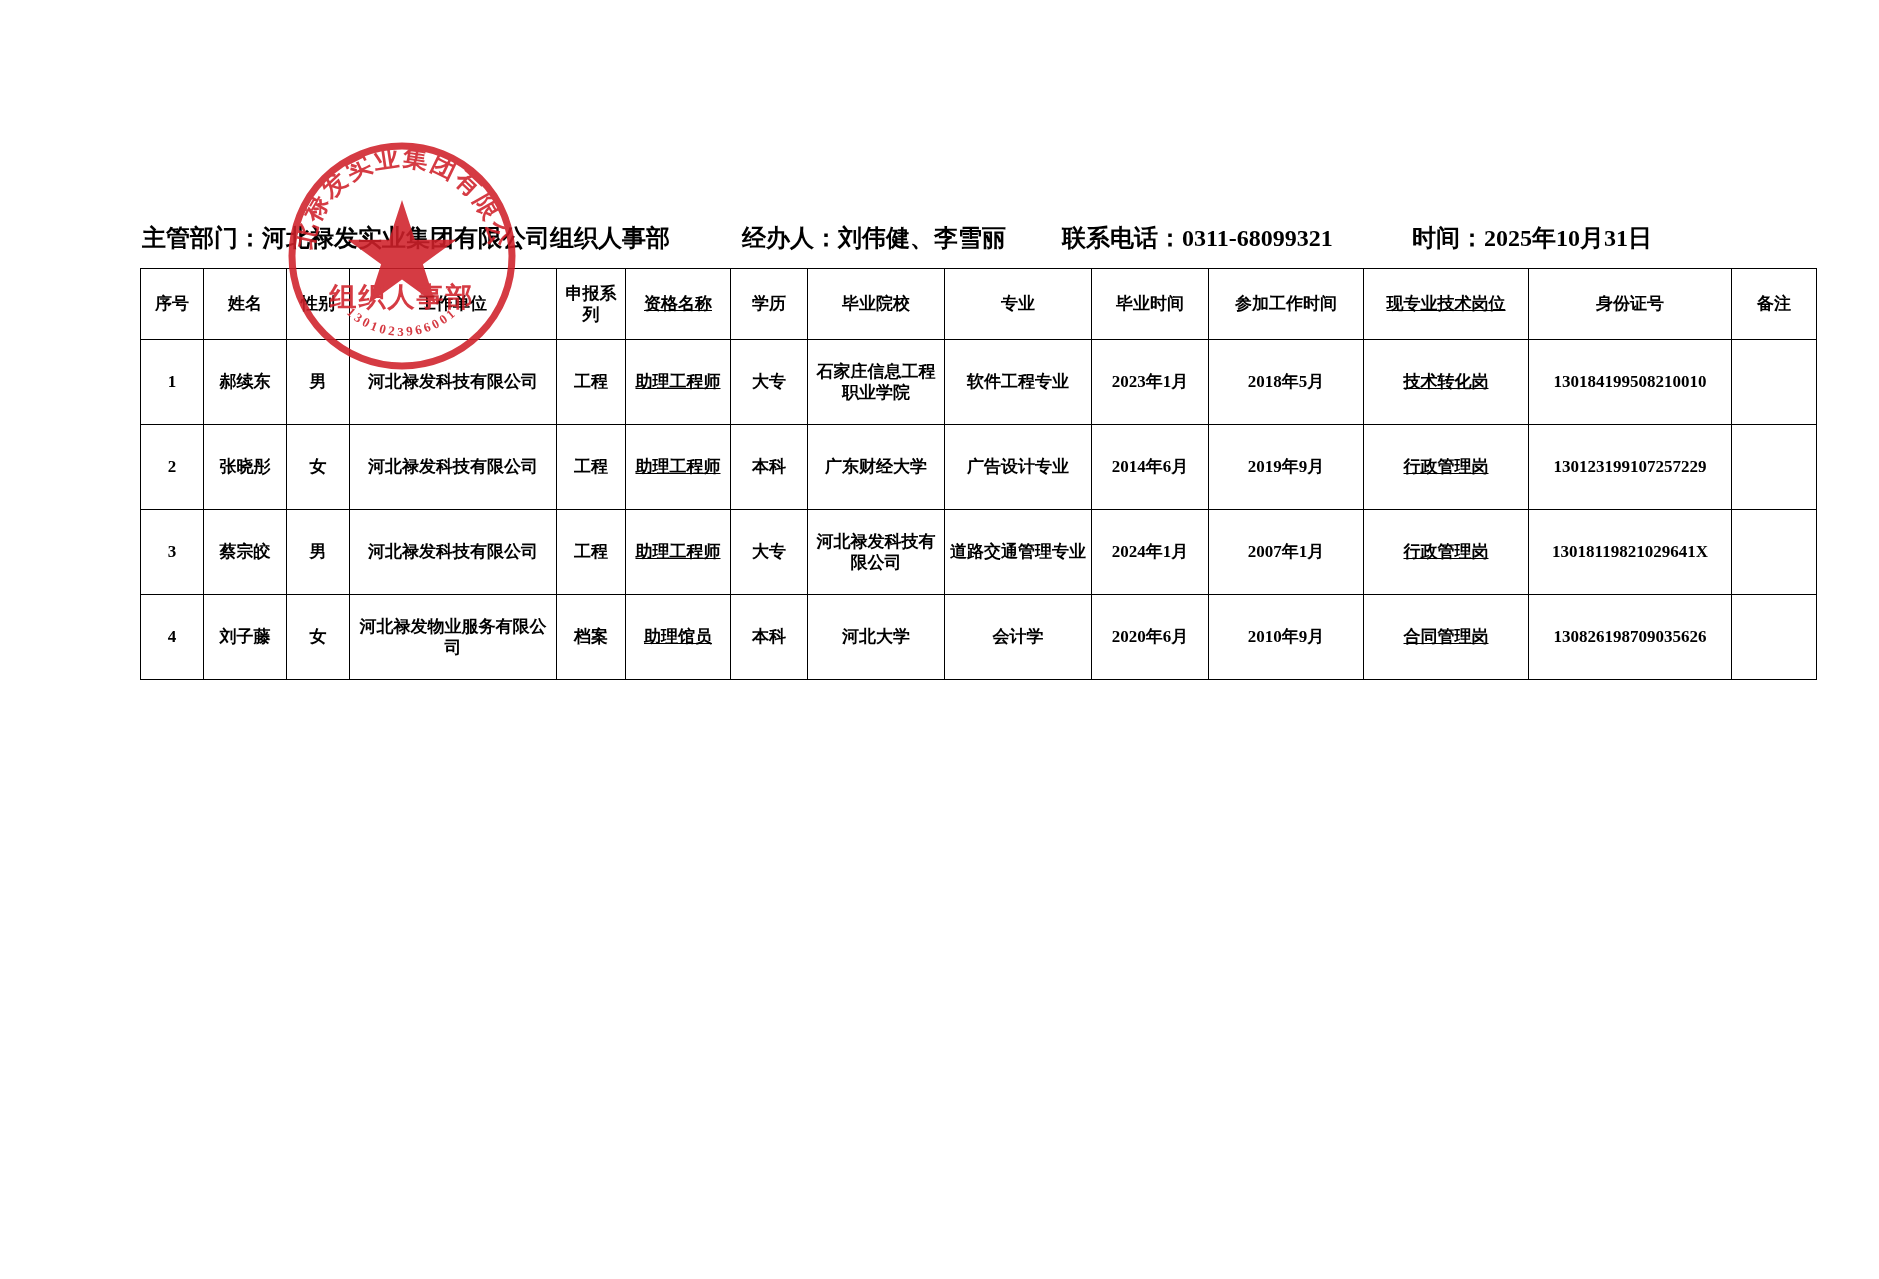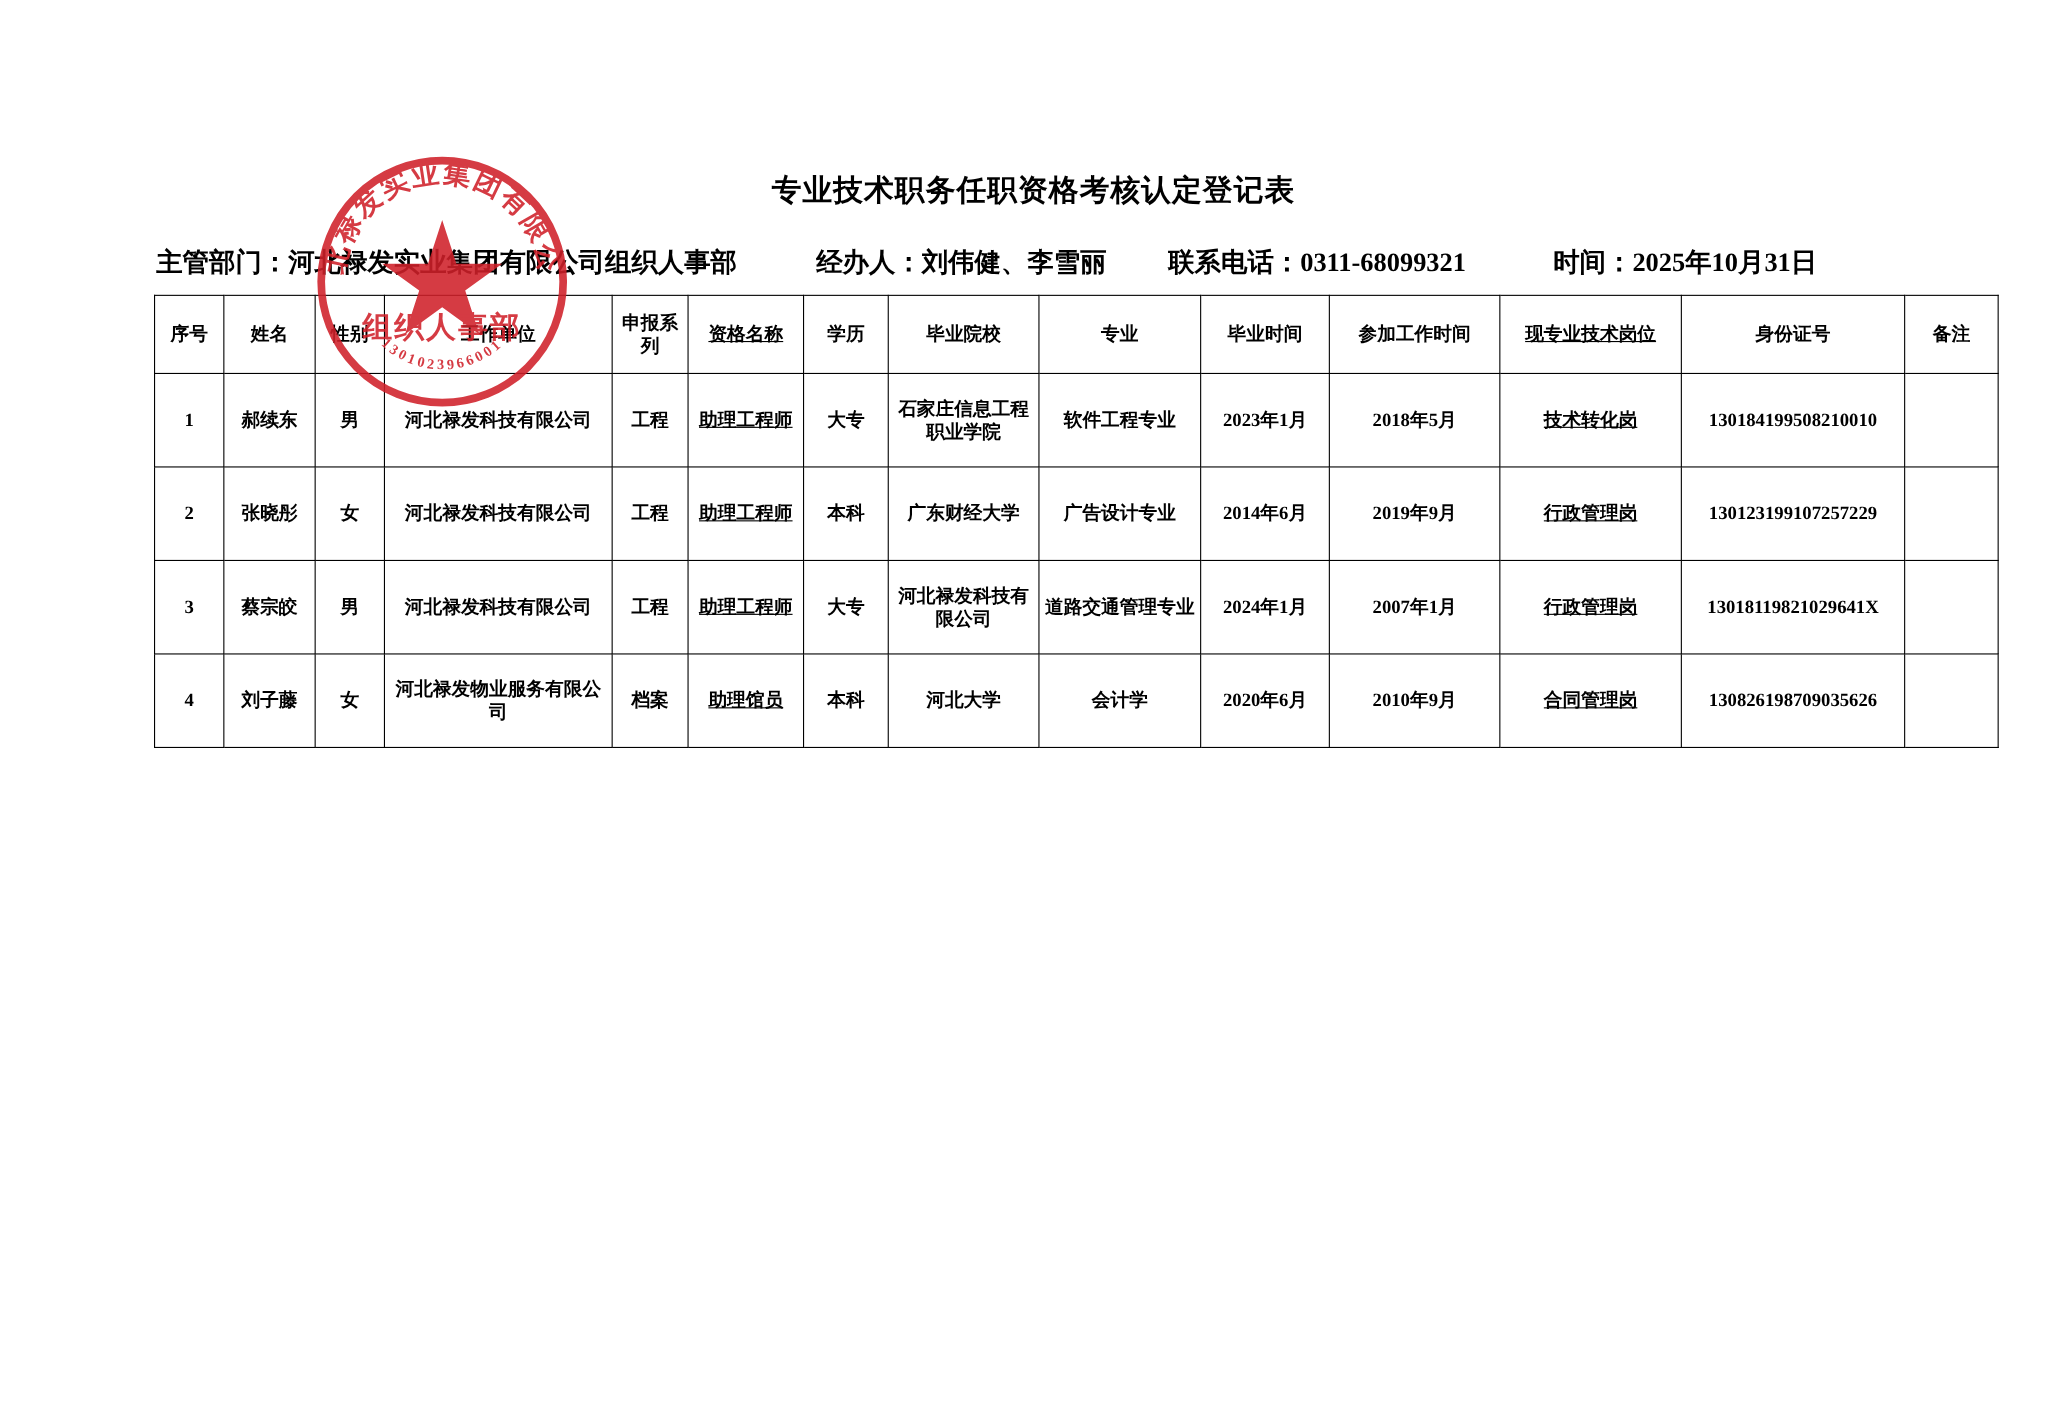--- a/index.html
+++ b/index.html
@@ -103,21 +103,20 @@
     pointer-events: none;
     opacity: 0.88;
   }
   .seal svg { display: block; }
 </style>
 </head>
 <body>
 
 <div class="page">
 
-  <div class="doc-title">专业技术职务任职资格考核认定登记表</div>
 
   <div class="meta-row">
     <span class="meta-item m-dept">
       <span>主管部门：</span><span>河北禄发实业集团有限公司组织人事部</span>
     </span>
     <span class="meta-item m-handler">
       <span>经办人：</span><span>刘伟健、李雪丽</span>
     </span>
     <span class="meta-item m-phone">
       <span>联系电话：</span><span>0311-68099321</span>

